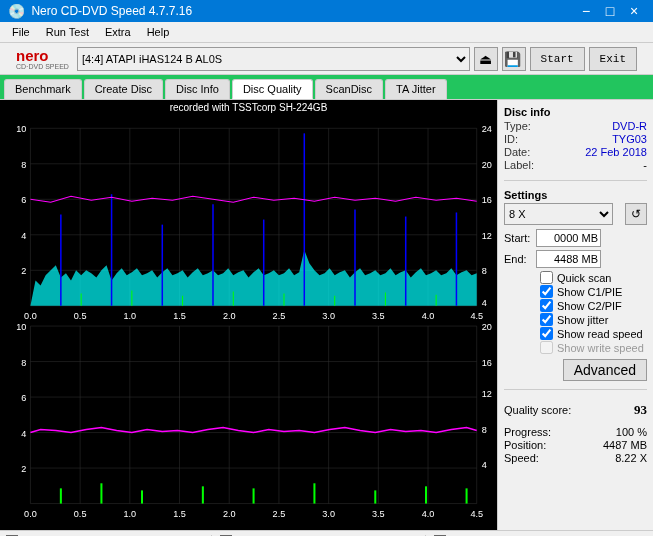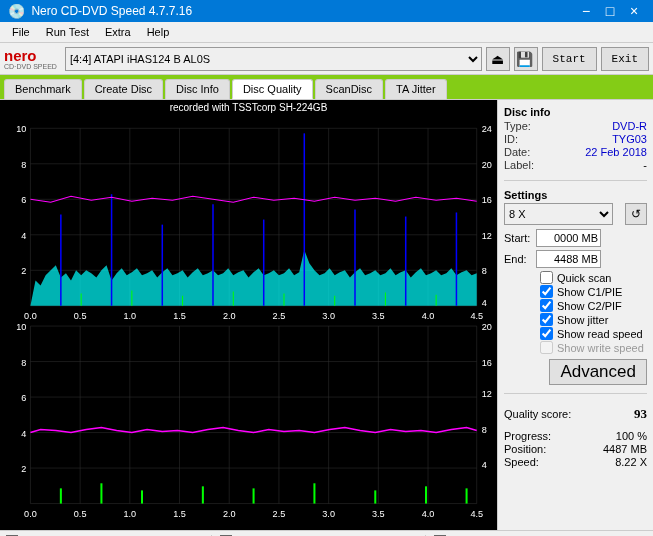--- a/index.html
+++ b/index.html
@@ -9,27 +9,27 @@
     .title-bar { background: #0078d7; color: white; height: 22px; display: flex; align-items: center; justify-content: space-between; padding: 0 8px; font-size: 12px; }
     .title-bar-left { display: flex; align-items: center; gap: 6px; }
     .title-bar-controls { display: flex; gap: 2px; }
     .title-btn { background: transparent; border: none; color: white; cursor: pointer; font-size: 14px; width: 22px; height: 22px; display: flex; align-items: center; justify-content: center; }
 
     
     .menu-bar { background: #f0f0f0; border-bottom: 1px solid #ccc; display: flex; gap: 0; padding: 2px 4px; }
     .menu-item { padding: 2px 8px; cursor: pointer; font-size: 11px; }
 
     
-    .toolbar { background: #f0f0f0; border-bottom: 1px solid #ccc; display: flex; align-items: center; padding: 3px 4px; gap: 4px; height: 32px; }
+    .toolbar { background: #f0f0f0; border-bottom: 1px solid #ccc; display: flex; align-items: center; padding: 3px 16px; gap: 4px; height: 32px; }
     .drive-select { flex: 1; height: 24px; font-size: 11px; border: 1px solid #999; }
     .toolbar-btn { background: #e1e1e1; border: 1px solid #999; height: 24px; padding: 0 10px; cursor: pointer; font-size: 11px; font-family: Liberation Mono, monospace; }
     .toolbar-icon-btn { background: #e1e1e1; border: 1px solid #999; height: 24px; width: 24px; cursor: pointer; display: flex; align-items: center; justify-content: center; font-size: 14px; }
 
     
-    .tabs { background: #84cc16; border-bottom: 1px solid #ccc; display: flex; padding: 4px 4px 0; gap: 2px; }
+    .tabs { background: #22c55e; border-bottom: 1px solid #ccc; display: flex; padding: 4px 4px 0; gap: 2px; }
     .tab { padding: 3px 10px; border: 1px solid #ccc; border-bottom: none; background: #e1e1e1; cursor: pointer; font-size: 11px; border-radius: 3px 3px 0 0; }
     .tab.active { background: white; border-bottom: 1px solid white; font-weight: normal; }
 
     
     .main-content { display: flex; background: #737373; height: calc(536px - 22px - 26px - 32px - 26px); }
 
     
     .chart-area { flex: 1; background: #000; position: relative; border-right: 1px solid #ccc; overflow: hidden; }
     .chart-title { color: white; font-size: 10px; text-align: center; padding: 2px 0; background: #000; }
     
@@ -49,21 +49,21 @@
     .refresh-btn { width: 22px; height: 22px; border: 1px solid #999; background: #e1e1e1; cursor: pointer; display: flex; align-items: center; justify-content: center; font-size: 12px; }
     
     .mb-row { display: flex; align-items: center; margin-bottom: 3px; }
     .mb-label { width: 32px; font-size: 11px; }
     .mb-input { width: 65px; height: 18px; border: 1px solid #999; font-size: 11px; text-align: right; padding-right: 2px; background: white; }
     
     .checkbox-row { display: flex; align-items: center; gap: 4px; margin-bottom: 1px; padding-left: 36px; }
     .checkbox-row input { margin: 0; }
     .checkbox-row label { font-size: 11px; }
     
-    .advanced-btn { background: #e1e1e1; border: 1px solid #999; padding: 2px 10px; cursor: pointer; font-size: 17px; align-self: flex-end; margin-top: 2px; }
+    .advanced-btn { background: #e1e1e1; border: 1px solid #999; padding: 2px 10px; cursor: pointer; font-size: 14px; align-self: flex-end; margin-top: 2px; }
     
     .quality-row { display: flex; justify-content: space-between; align-items: center; margin-top: 4px; }
     .quality-label { font-size: 11px; }
     .quality-value { font-size: 13px; font-weight: bold; color: #000; font-family: Liberation Serif, serif; }
     
     .progress-section { margin-top: 4px; }
     .progress-row { display: flex; justify-content: space-between; margin-bottom: 1px; font-size: 11px; }
     
     
     .bottom-stats { background: #f0f0f0; border-top: 1px solid #ccc; display: flex; padding: 4px 6px; gap: 0; height: 72px; }

